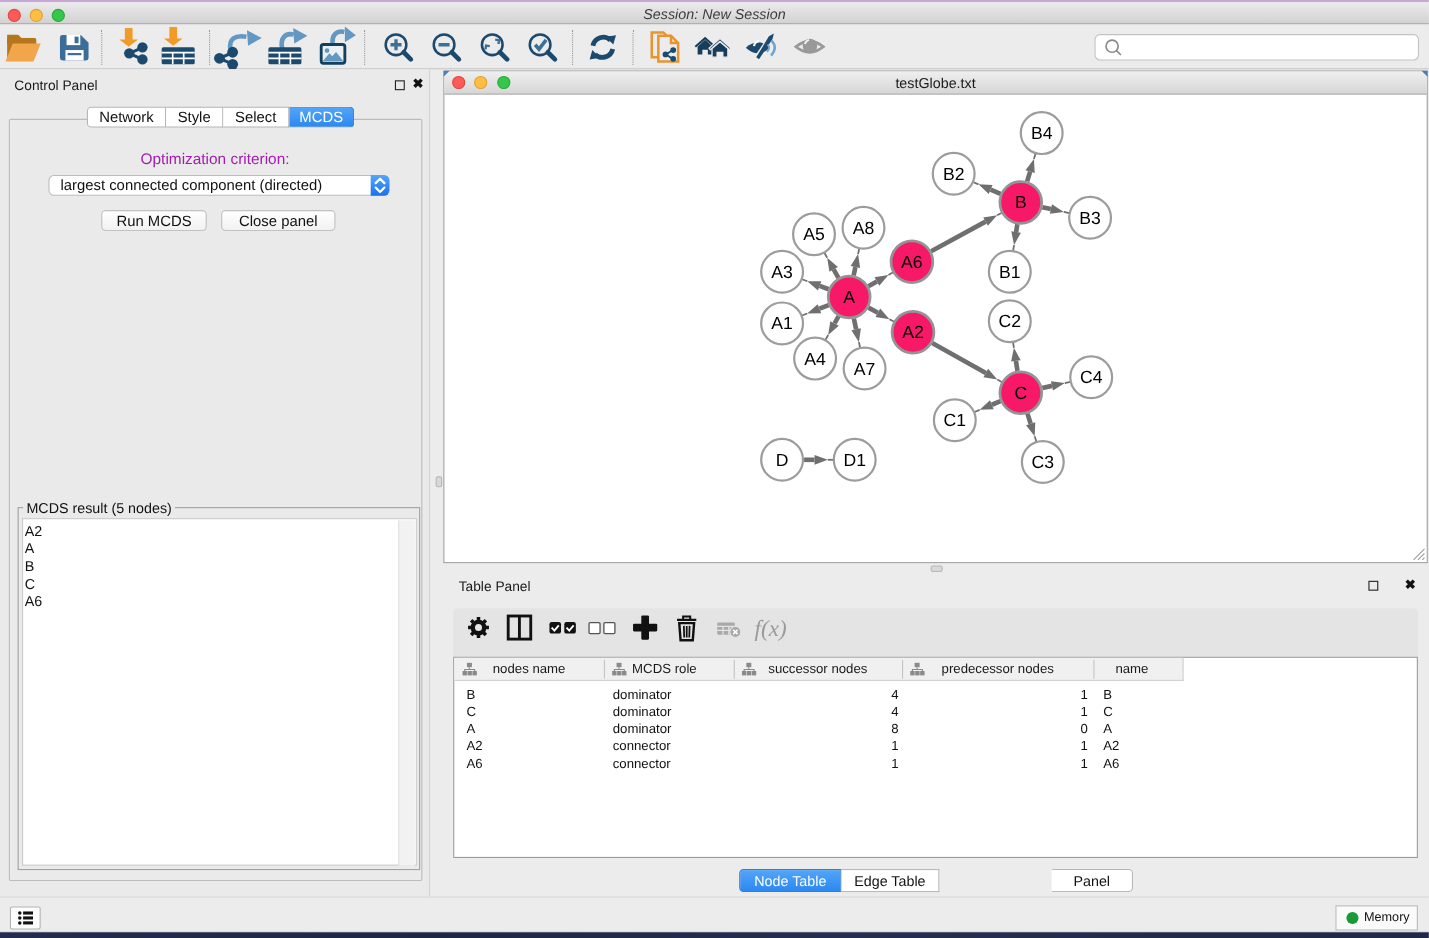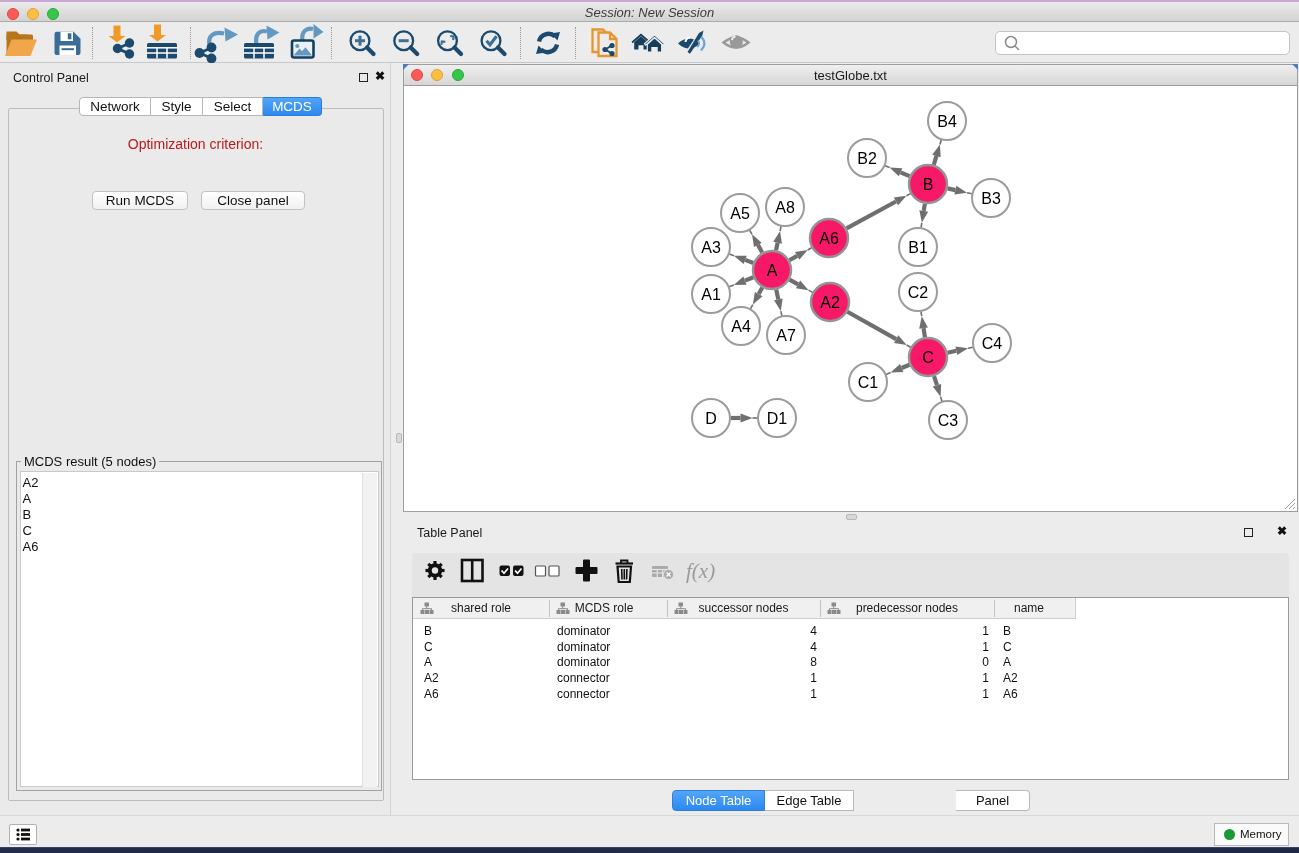--- a/index.html
+++ b/index.html
@@ -200,22 +200,31 @@
   <div class="floatbtn" style="left:359px;top:10px;"></div>
   <div class="closebtn" style="left:375px;top:6px;">✖</div>
 
   <div class="abs" style="left:8px;top:45px;width:376px;height:693px;border:1px solid #bcbcbc;border-radius:2px;background:#eaeaea;"></div>
 
   <div class="tabbtn" style="left:79px;top:34px;width:72px;border-radius:4px 0 0 4px;">Network</div>
   <div class="tabbtn" style="left:151px;top:34px;width:52px;border-left:none;">Style</div>
   <div class="tabbtn" style="left:203px;top:34px;width:60px;border-left:none;">Select</div>
   <div class="tabbtn tabsel" style="left:263px;top:34px;width:59px;border-radius:0 4px 4px 0;border-left:none;">MCDS</div>
 
-  <div class="abs" style="left:0;top:73px;width:391px;text-align:center;font-size:14px;color:#b91c1c;">Optimization criterion:</div>
-
+  <div class="abs" style="left:0;top:73px;width:391px;text-align:center;font-size:14px;color:#a21caf;">Optimization criterion:</div>
+
+  <div class="abs" style="left:44px;top:96px;width:310px;height:19px;background:#fff;border:1px solid #bdbdbd;border-radius:5px;">
+    <div class="abs" style="left:10px;top:1px;font-size:13.5px;color:#111;">largest connected component (directed)</div>
+    <div class="abs" style="right:-1px;top:-1px;width:17px;height:19px;border-radius:0 5px 5px 0;background:linear-gradient(#55a7f8,#1a71ef);">
+      <svg width="17" height="19">
+        <polyline points="4.5,7.5 8.5,3.5 12.5,7.5" fill="none" stroke="#fff" stroke-width="2" stroke-linecap="round" stroke-linejoin="round"></polyline>
+        <polyline points="4.5,11.5 8.5,15.5 12.5,11.5" fill="none" stroke="#fff" stroke-width="2" stroke-linecap="round" stroke-linejoin="round"></polyline>
+      </svg>
+    </div>
+  </div>
 
   <div class="btn" style="left:92px;top:128px;width:96px;height:19px;line-height:17px;">Run MCDS</div>
   <div class="btn" style="left:201px;top:128px;width:104px;height:19px;line-height:17px;">Close panel</div>
 
   <div class="grpbox" style="left:16px;top:398px;width:366px;height:330px;"></div>
   <div class="grplabel" style="left:21px;top:391px;">MCDS result (5 nodes)</div>
   <div class="abs" style="left:20px;top:408px;width:359px;height:316px;background:#fff;border:1px solid #c9c9c9;">
     <div style="position:absolute;left:1.5px;top:3px;font-size:13px;color:#111;line-height:16.1px;">A2<br>A<br>B<br>C<br>A6</div>
     <div style="position:absolute;right:1px;top:1px;width:15px;height:314px;background:#f2f2f2;border-left:1px solid #e0e0e0;"></div>
   </div>
@@ -417,21 +426,21 @@
 
     <div class="abs" style="left:0;top:0;width:663px;height:21px;background:#f0f0f0;border-bottom:1px solid #cfcfcf;border-right:1px solid #cfcfcf;"></div>
     <div class="abs" id="tableheader" style="left:0;top:0;width:877px;height:21px;font-size:12px;color:#1a1a1a;">
       <svg style="position:absolute;left:7px;top:4px;" width="14" height="13">
           <rect x="4.5" y="0.5" width="4.5" height="4" fill="#8a8a8a"></rect>
           <rect x="0.5" y="8" width="4" height="4" fill="#8a8a8a"></rect>
           <rect x="5" y="8" width="4" height="4" fill="#8a8a8a"></rect>
           <rect x="9.5" y="8" width="4" height="4" fill="#8a8a8a"></rect>
           <path d="M6.7 4.5 V7 M2.5 8 V6.7 H11.5 V8" stroke="#8a8a8a" fill="none" stroke-width="1"></path>
         </svg>
-      <div style="position:absolute;left:0px;top:3px;width:136px;text-align:center;">shared role</div>
+      <div style="position:absolute;left:0px;top:3px;width:136px;text-align:center;">nodes name</div>
       <div style="position:absolute;left:136px;top:2px;width:1px;height:17px;background:#c4c4c4;"></div>
       <svg style="position:absolute;left:143px;top:4px;" width="14" height="13">
           <rect x="4.5" y="0.5" width="4.5" height="4" fill="#8a8a8a"></rect>
           <rect x="0.5" y="8" width="4" height="4" fill="#8a8a8a"></rect>
           <rect x="5" y="8" width="4" height="4" fill="#8a8a8a"></rect>
           <rect x="9.5" y="8" width="4" height="4" fill="#8a8a8a"></rect>
           <path d="M6.7 4.5 V7 M2.5 8 V6.7 H11.5 V8" stroke="#8a8a8a" fill="none" stroke-width="1"></path>
         </svg>
       <div style="position:absolute;left:132px;top:3px;width:118px;text-align:center;">MCDS role</div>
       <div style="position:absolute;left:254px;top:2px;width:1px;height:17px;background:#c4c4c4;"></div>

